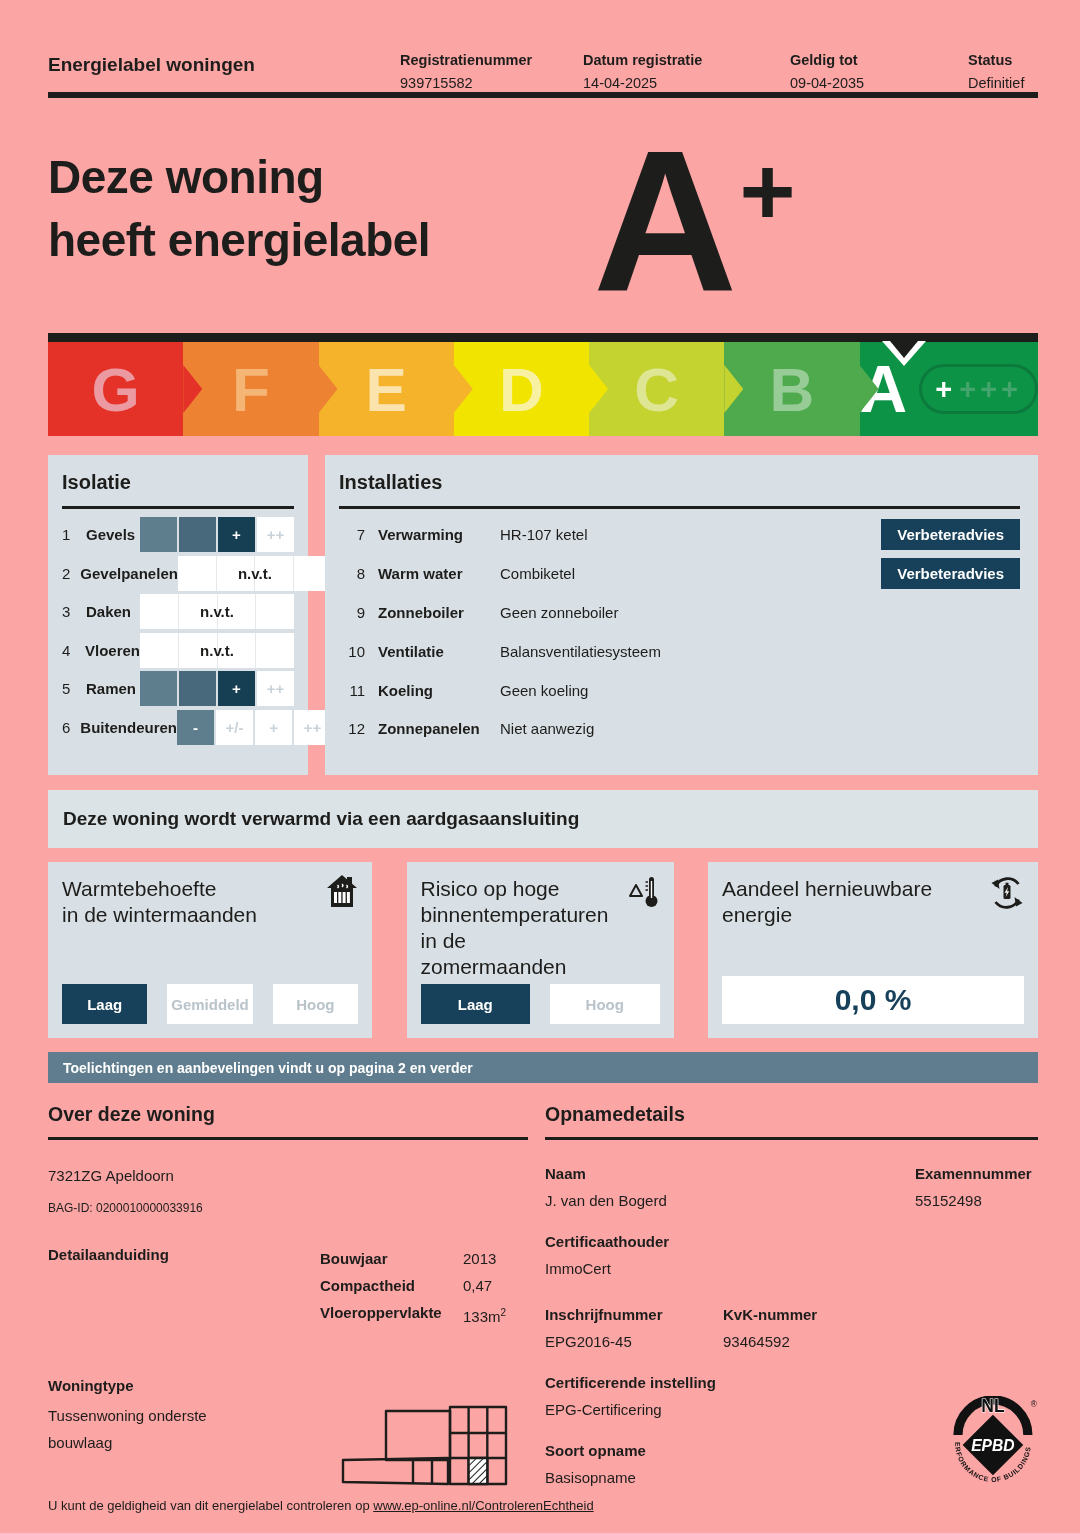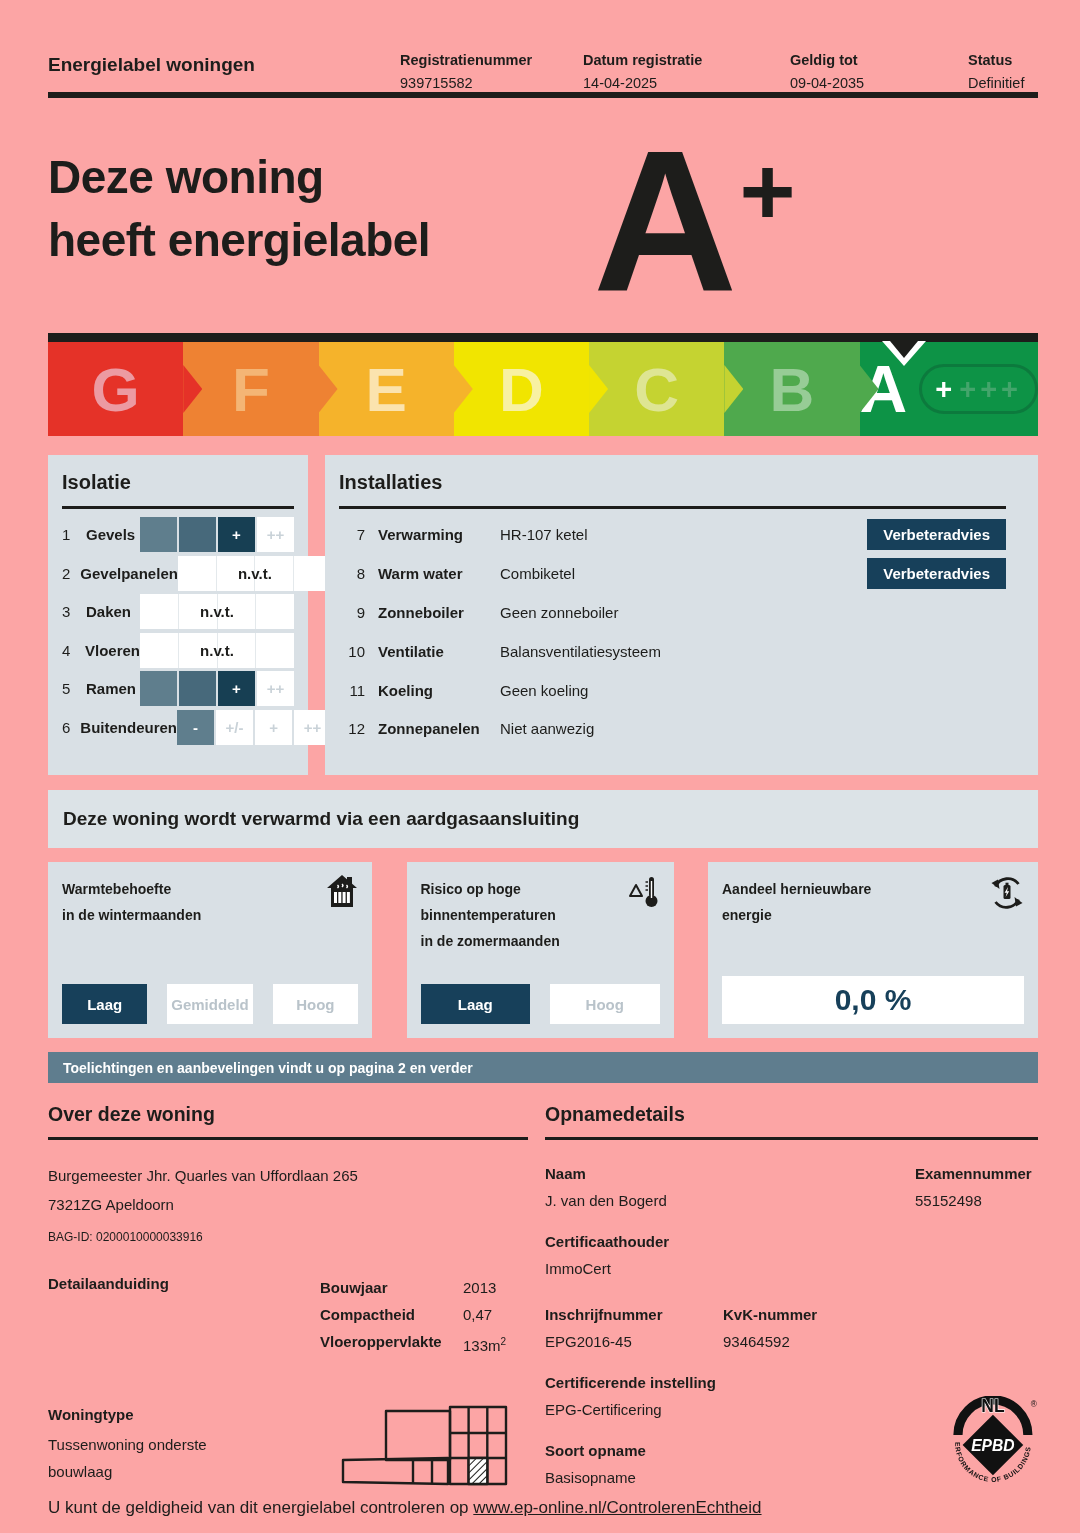--- a/index.html
+++ b/index.html
@@ -40,21 +40,21 @@
   .badge-rest { color:#43a56b; font-size:29px; font-weight:bold; letter-spacing:4px; }
   .notch-w { position:absolute; left:834px; top:8px; width:44px; height:25px; background:#fff;
              clip-path:polygon(0 0,100% 0,50% 100%); z-index:4; }
   .notch-b { position:absolute; left:842px; top:8px; width:28px; height:17px; background:var(--ink,#1d1d1b);
              clip-path:polygon(0 0,100% 0,50% 100%); z-index:5; }
 
   
   .panels { display:flex; gap:17px; margin-top:19px; }
   .panel { background:var(--panel,#d9e0e5); height:320px; padding:16px 14px 10px 14px; }
   .panel-iso { width:260px; }
-  .panel-inst { flex:1; padding-right:32px; }
+  .panel-inst { flex:1; padding-right:18px; }
   .panel-title { font-size:20px; font-weight:bold; }
   .panel-rule { height:2.5px; background:var(--ink,#1d1d1b); margin-top:12px; margin-bottom:7px; }
   .iso-row { display:flex; align-items:center; height:38.5px; }
   .iso-num { width:14px; font-size:15px; }
   .iso-label { margin-left:10px; font-size:15px; font-weight:bold; }
   .rate-bar { margin-left:auto; display:flex; gap:2px; }
   .cell { width:37px; height:35px; display:flex; align-items:center; justify-content:center;
           font-size:15px; font-weight:bold; }
   .nvt { width:154px; height:35px; background-color:#fff; display:flex; align-items:center; justify-content:center;
          font-size:15px; font-weight:bold;
@@ -69,21 +69,21 @@
 
   
   .gas-banner { margin-top:15px; height:58px; background:var(--banner,#dce3e7); display:flex; align-items:center;
                 padding-left:15px; font-size:19px; font-weight:bold; }
 
   
   .boxes { display:flex; justify-content:space-between; margin-top:14px; }
   .box { background:var(--panel,#d9e0e5); height:176px; padding:14px; position:relative;
          display:flex; flex-direction:column; }
   .box1 { width:324px; } .box2 { width:267px; } .box3 { width:330px; }
-  .box-title { font-size:14px; font-weight:bold; line-height:26px; padding-right:42px; }
+  .box-title { font-size:21px; font-weight:normal; line-height:26px; padding-right:42px; }
   .box-icon { position:absolute; top:12px; right:12px; }
   .seg-control { margin-top:auto; display:flex; gap:20px; }
   .seg-opt { flex:1; height:40px; display:flex; align-items:center; justify-content:center;
              background:#fff; color:var(--muted,#b9c3ca); font-size:15px; font-weight:bold; }
   .seg-opt.selected { background:var(--navy,#17405a); color:#fff; }
   .value-bar { margin-top:auto; height:48px; background:#fff; display:flex; align-items:center; justify-content:center;
                font-size:30px; font-weight:bold; color:var(--navy,#17405a); }
 
   
   .note-bar { margin-top:14px; height:31px; background:var(--slate,#5f7d8e); color:#fff; display:flex;
@@ -107,21 +107,21 @@
   .woningtype-block { margin-top:46px; width:230px; }
   .house-svg { position:absolute; left:292px; top:300px; }
   .r-row { display:flex; }
   .rc1 { width:370px; }
   .blk2 { margin-top:19px; }
   .blk2 .fld-value, .r-row .fld-value { margin-top:5px; }
   .epbd { position:absolute; right:0; top:293px; }
   sup.m2 { font-size:10px; }
 
   
-  .footer { position:absolute; left:48px; top:1498px; font-size:17px; }
+  .footer { position:absolute; left:48px; top:1498px; font-size:13px; }
   .footer a, .footer .link { color:var(--ink,#1d1d1b); text-decoration:underline; cursor:pointer; }
 </style>
 </head>
 <body>
 
 <div class="page">
 
   <div class="cw">
     <div class="header">
       <div class="header-title">Energielabel woningen</div>
@@ -378,21 +378,20 @@
     </div>
 
     <div class="note-bar">Toelichtingen en aanbevelingen vindt u op pagina 2 en verder</div>
 
     <div class="details">
       <div class="col-left">
         <div class="sec-heading">Over deze woning</div>
         <div class="sec-rule"></div>
 
         <div class="blk">
-          <div class="fld-value" style="margin-top:6px;">Burgemeester Jhr. Quarles van Uffordlaan 265</div>
           <div class="fld-value">7321ZG Apeldoorn</div>
           <div class="bag">BAG-ID: 0200010000033916</div>
         </div>
 
         <div class="detail-row">
           <div class="c1">
             <span class="fld-label">Detailaanduiding</span>
           </div>
           <div class="c2">
             <span class="fld-label lh27">Bouwjaar</span>

